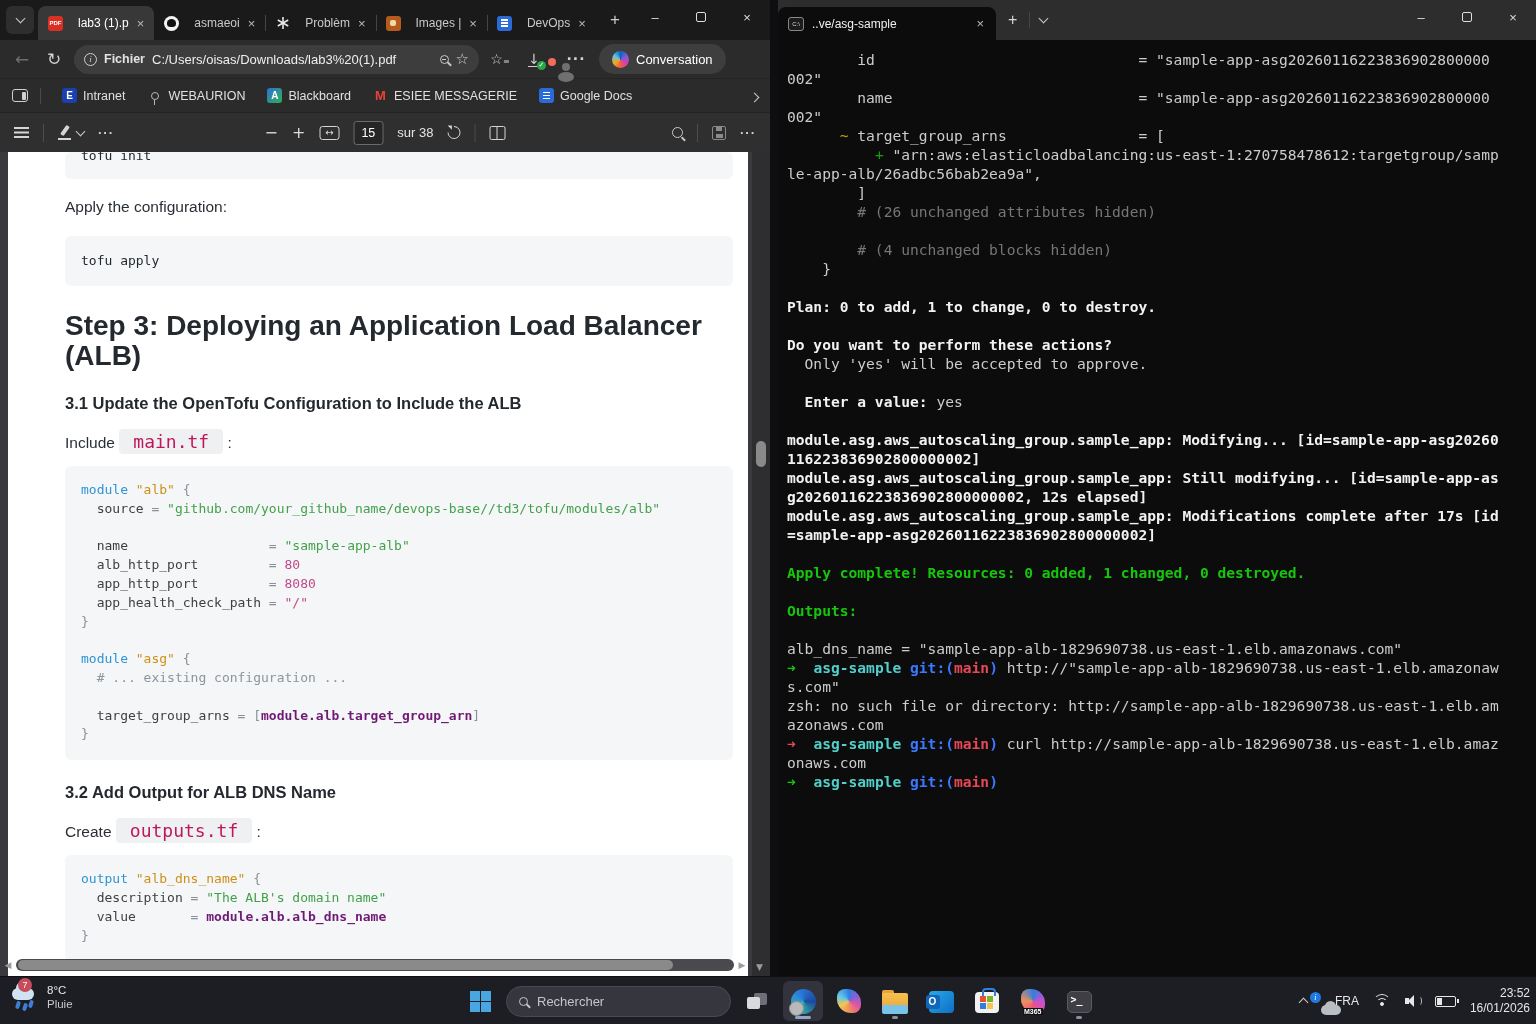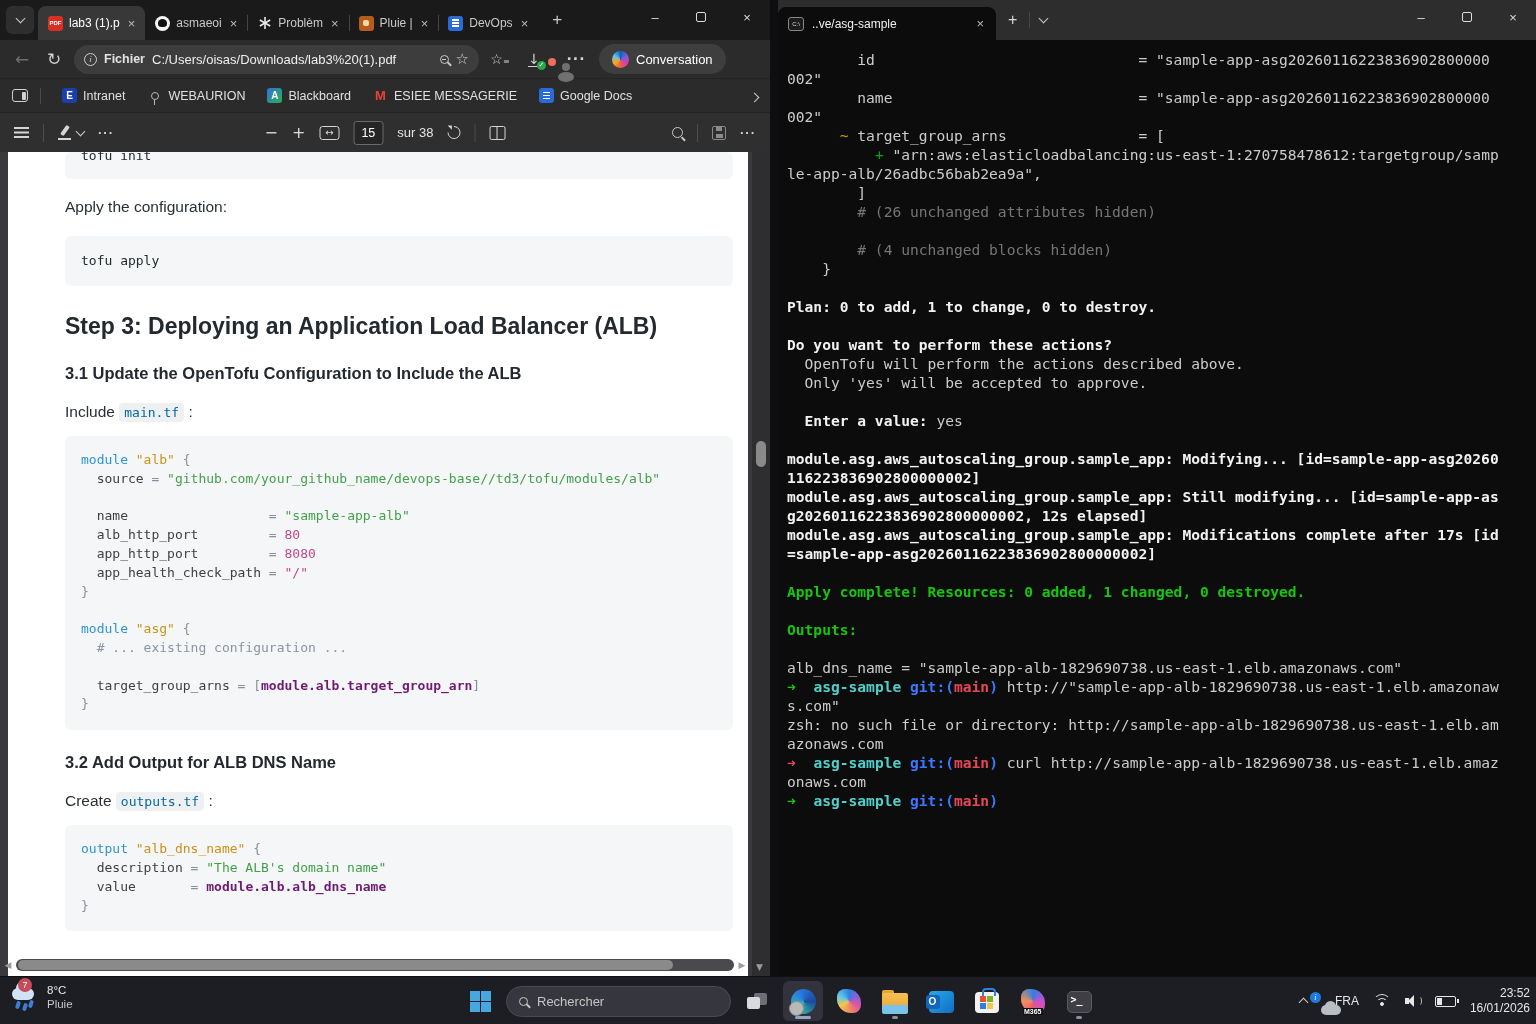--- a/index.html
+++ b/index.html
@@ -11,21 +11,21 @@
   #browser { position:absolute; left:0; top:0; width:770px; height:976px; background:#1c1c1c; }
 
   
   .tabstrip { height:40px; background:#1a1a1a; display:flex; align-items:flex-end; padding-left:6px; position:relative; }
   .tab-search-btn { width:28px; height:28px; margin:0 4px 6px 0; border-radius:6px; background:#2e2e2e;
                     display:flex; align-items:center; justify-content:center; }
   .tab { height:34px; display:flex; align-items:center; gap:6px; padding:0 8px 0 10px; max-width:150px;
          color:#c9c9c9; font-size:12px; position:relative; }
   .tab .sep { position:absolute; right:-1px; top:9px; height:16px; width:1px; background:#454545; }
   .tab.active { background:#383838; border-radius:8px 8px 0 0; color:#ffffff; }
-  .tab-title { white-space:nowrap; overflow:hidden; max-width:92px; }
+  .tab-title { white-space:nowrap; overflow:hidden; max-width:92px;margin-left:9px; }
   .tab-close { font-size:13px; color:#bbbbbb; padding:0 2px; line-height:1; }
   .favicon { width:15px; height:15px; flex:none; border-radius:3px; display:flex; align-items:center; justify-content:center; }
   .fav-pdf { background:#d93025; color:#fff; font-size:6px; font-weight:bold; }
   .fav-github { background:#f5f5f5; border-radius:50%; }
   .fav-github i { width:9px; height:8px; background:#111; border-radius:50% 50% 40% 40%; display:block; }
   .fav-gpt { background:transparent; }
   .fav-images { background:#b55b1e; }
   .fav-images i { width:6px; height:6px; background:#f3d9a4; border-radius:2px; display:block; }
   .fav-docs { background:#2b6bd8; }
   .fav-docs i, .fav-gdocs i { width:7px; height:1.5px; background:#fff; box-shadow:0 3px 0 #fff, 0 -3px 0 #fff; display:block; }
@@ -116,24 +116,24 @@
   .pdf-page { position:absolute; left:8px; top:0; width:740px; height:824px; background:#ffffff; overflow:hidden; }
   .page-inner { padding:0 7px 0 57px; }
   .codeblock { background:#f4f6f8; border-radius:6px; width:668px; font-family:"DejaVu Sans Mono","Liberation Mono",monospace;
                font-size:13px; color:#24292f; overflow:hidden; }
   .codeblock .cline { white-space:pre; line-height:18.8px; }
   .cb-clip { height:27px; padding:0 16px; }
   .cb-clip .cline { margin-top:-5px; }
   .cb-simple { height:50px; padding:16px 16px; margin-top:18px; }
   .cb-big { padding:15px 16px 16px; margin-top:12px; }
   .para { font-size:15.5px; color:#2a2f36; margin-top:17px; line-height:22px; }
-  .h1 { font-size:23px; font-weight:bold; color:#24292f; margin-top:25px; line-height:30px; }
+  .h1 { font-size:28px; font-weight:bold; color:#24292f; margin-top:25px; line-height:30px; }
   .h2 { font-size:16.5px; font-weight:bold; color:#24292f; margin-top:21px; line-height:22px; }
-  .inline-code { font-family:"DejaVu Sans Mono","Liberation Mono",monospace; font-size:13px; background:#eef0f2;
-                 border-radius:4px; padding:2px 5px; color:#0369a1; }
+  .inline-code { font-family:"DejaVu Sans Mono","Liberation Mono",monospace; font-size:18px; background:#eef0f2;
+                 border-radius:4px; padding:2px 14px; color:#be185d; }
   
   .cd-def { color:#24292f; }
   .cd-kw { color:#2e95d3; }
   .cd-mod { color:#ce9117; }
   .cd-prop { color:#404040; }
   .cd-str { color:#44a14a; }
   .cd-num { color:#bf4a8a; }
   .cd-op { color:#8a9099; }
   .cd-pun { color:#8a9099; }
   .cd-com { color:#8d949d; }
@@ -278,21 +278,21 @@
             </svg>
         </span>
         <span class="tab-title">Problèm</span>
         <span class="tab-close">×</span>
         <span class="sep"></span>
       </div>
       <div class="tab">
         <span class="favicon fav-images">
             <i></i>
           </span>
-        <span class="tab-title">Pluie |</span>
+        <span class="tab-title">Images |</span>
         <span class="tab-close">×</span>
         <span class="sep"></span>
       </div>
       <div class="tab">
         <span class="favicon fav-docs">
             <i></i>
           </span>
         <span class="tab-title">DevOps</span>
         <span class="tab-close">×</span>
       </div>
@@ -473,21 +473,20 @@
         <div class="tl"><span class="tc-def">le-app-alb/26adbc56bab2ea9a",</span></div>
         <div class="tl"><span class="tc-def">        ]</span></div>
         <div class="tl"><span class="tc-dim">        # (26 unchanged attributes hidden)</span></div>
         <div class="tl">&nbsp;</div>
         <div class="tl"><span class="tc-dim">        # (4 unchanged blocks hidden)</span></div>
         <div class="tl"><span class="tc-def">    }</span></div>
         <div class="tl">&nbsp;</div>
         <div class="tl"><span class="tc-b">Plan: 0 to add, 1 to change, 0 to destroy.</span></div>
         <div class="tl">&nbsp;</div>
         <div class="tl"><span class="tc-b">Do you want to perform these actions?</span></div>
-        <div class="tl"><span class="tc-def">  OpenTofu will perform the actions described above.</span></div>
         <div class="tl"><span class="tc-def">  Only 'yes' will be accepted to approve.</span></div>
         <div class="tl">&nbsp;</div>
         <div class="tl"><span class="tc-b">  Enter a value:</span><span class="tc-def"> yes</span></div>
         <div class="tl">&nbsp;</div>
         <div class="tl"><span class="tc-b">module.asg.aws_autoscaling_group.sample_app: Modifying... [id=sample-app-asg20260</span></div>
         <div class="tl"><span class="tc-b">116223836902800000002]</span></div>
         <div class="tl"><span class="tc-b">module.asg.aws_autoscaling_group.sample_app: Still modifying... [id=sample-app-as</span></div>
         <div class="tl"><span class="tc-b">g20260116223836902800000002, 12s elapsed]</span></div>
         <div class="tl"><span class="tc-b">module.asg.aws_autoscaling_group.sample_app: Modifications complete after 17s [id</span></div>
         <div class="tl"><span class="tc-b">=sample-app-asg20260116223836902800000002]</span></div>

